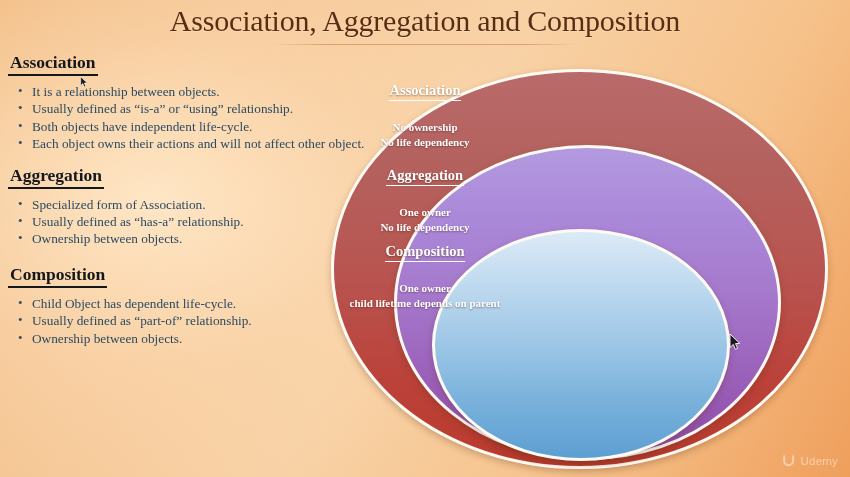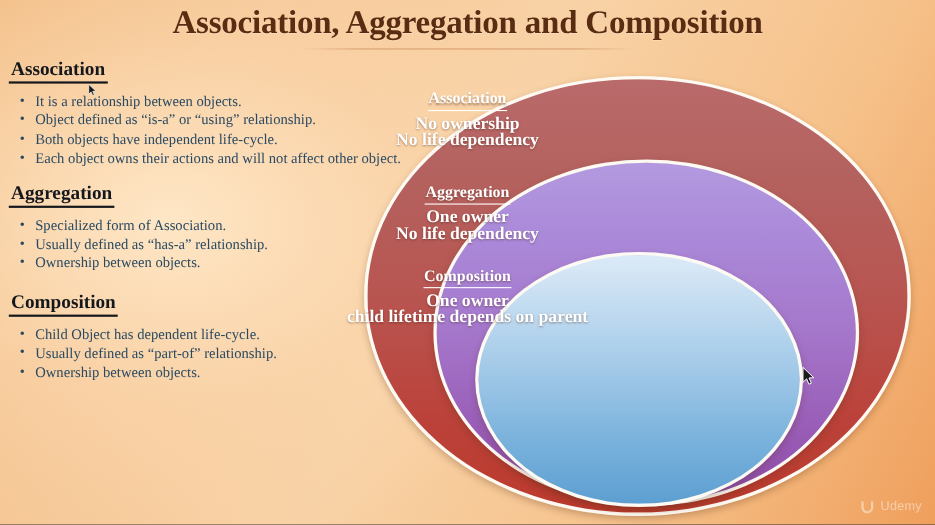--- a/index.html
+++ b/index.html
@@ -22,21 +22,21 @@
   .title-wrap {
     position: absolute;
     top: 0px;
     left: 0;
     width: 850px;
     text-align: center;
   }
   .slide-title {
     font-family: "Liberation Serif", "DejaVu Serif", serif;
     font-size: 30px;
-    font-weight: bold;
+    font-weight: normal;
     color: #5a2d12;
     letter-spacing: -0.2px;
     line-height: 38px;
     margin-top: 2px;
     text-shadow: 0 1px 0 rgba(255,255,255,0.25);
   }
   .title-rule {
     width: 310px;
     height: 1px;
     margin: 4px auto 0 auto;
@@ -134,24 +134,24 @@
   }
   .ell-title {
     font-size: 14.5px;
     font-weight: bold;
     border-bottom: 1.5px solid #ffffff;
     display: inline-block;
     padding: 0 1px 1px 1px;
     line-height: 17px;
   }
   .ell-sub {
-    font-size: 16px;
+    font-size: 11px;
     font-weight: bold;
     line-height: 14.5px;
-    margin-top: 5px;
+    margin-top: 19px;
   }
   .lbl-assoc { top: 81px; }
   .lbl-aggr  { top: 166px; }
   .lbl-comp  { top: 242px; }
 
   
   .udemy {
     position: absolute;
     right: 12px;
     bottom: 8px;
@@ -189,21 +189,21 @@
     <div class="slide-title">Association, Aggregation and Composition</div>
     <div class="title-rule"></div>
   </div>
 
   <div class="left-col">
 
     <div class="sec-block">
       <div class="sec-head">Association</div>
       <ul class="bullets">
         <li>It is a relationship between objects.</li>
-        <li>Object defined as “is-a”  or “using” relationship.</li>
+        <li>Usually defined as “is-a”  or “using” relationship.</li>
         <li>Both objects have independent life-cycle.</li>
         <li>Each object owns their actions and will not affect other object.</li>
       </ul>
     </div>
 
     <div class="gap-a"></div>
 
     <div class="sec-block">
       <div class="sec-head">Aggregation</div>
       <ul class="bullets">

